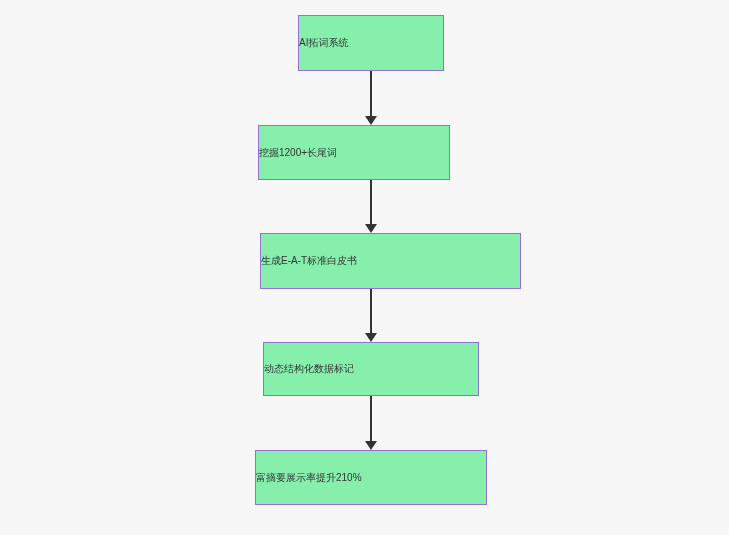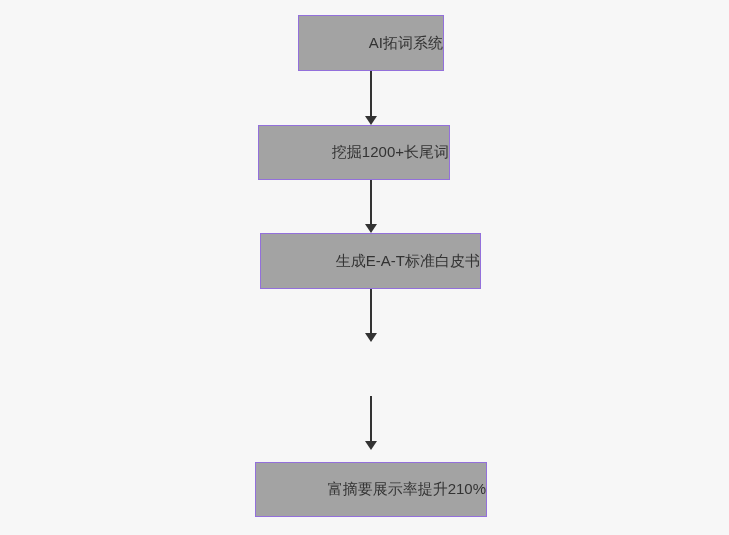--- a/index.html
+++ b/index.html
@@ -12,36 +12,36 @@
     font-family: "Liberation Sans", sans-serif;
   }
   .canvas {
     position: relative;
     width: 729px;
     height: 535px;
   }
   .flow-node {
     position: absolute;
     box-sizing: border-box;
-    background: #a3a3a3;
+    background: #86efac;
     border: 1px solid #9370DB;
     color: #333333;
-    font-size: 15px;
+    font-size: 10px;
     display: flex;
     align-items: center;
-    justify-content: flex-end;
+    justify-content: flex-start;
     text-align: center;
     white-space: nowrap;
   }
   
   .node-0 { left: 298px; top: 15px;  width: 146px; height: 56px; }
   .node-1 { left: 258px; top: 125px; width: 192px; height: 55px; }
-  .node-2 { left: 260px; top: 233px; width: 221px; height: 56px; }
+  .node-2 { left: 260px; top: 233px; width: 261px; height: 56px; }
   .node-3 { left: 263px; top: 342px; width: 216px; height: 54px; }
-  .node-4 { left: 255px; top: 462px; width: 232px; height: 55px; }
+  .node-4 { left: 255px; top: 450px; width: 232px; height: 55px; }
 
   .flow-arrow {
     position: absolute;
     left: 364px;            
     width: 14px;
     display: flex;
     flex-direction: column;
     align-items: center;
   }
   .arrow-0 { top: 71px;  height: 54px; }
@@ -87,20 +87,23 @@
 
   <div class="flow-node node-2">
     <span>生成E-A-T标准白皮书</span>
   </div>
 
   <div class="flow-arrow arrow-2">
     <div class="arrow-line"></div>
     <div class="arrow-head"></div>
   </div>
 
+  <div class="flow-node node-3">
+    <span>动态结构化数据标记</span>
+  </div>
 
   <div class="flow-arrow arrow-3">
     <div class="arrow-line"></div>
     <div class="arrow-head"></div>
   </div>
 
   <div class="flow-node node-4">
     <span>富摘要展示率提升210%</span>
   </div>
 

